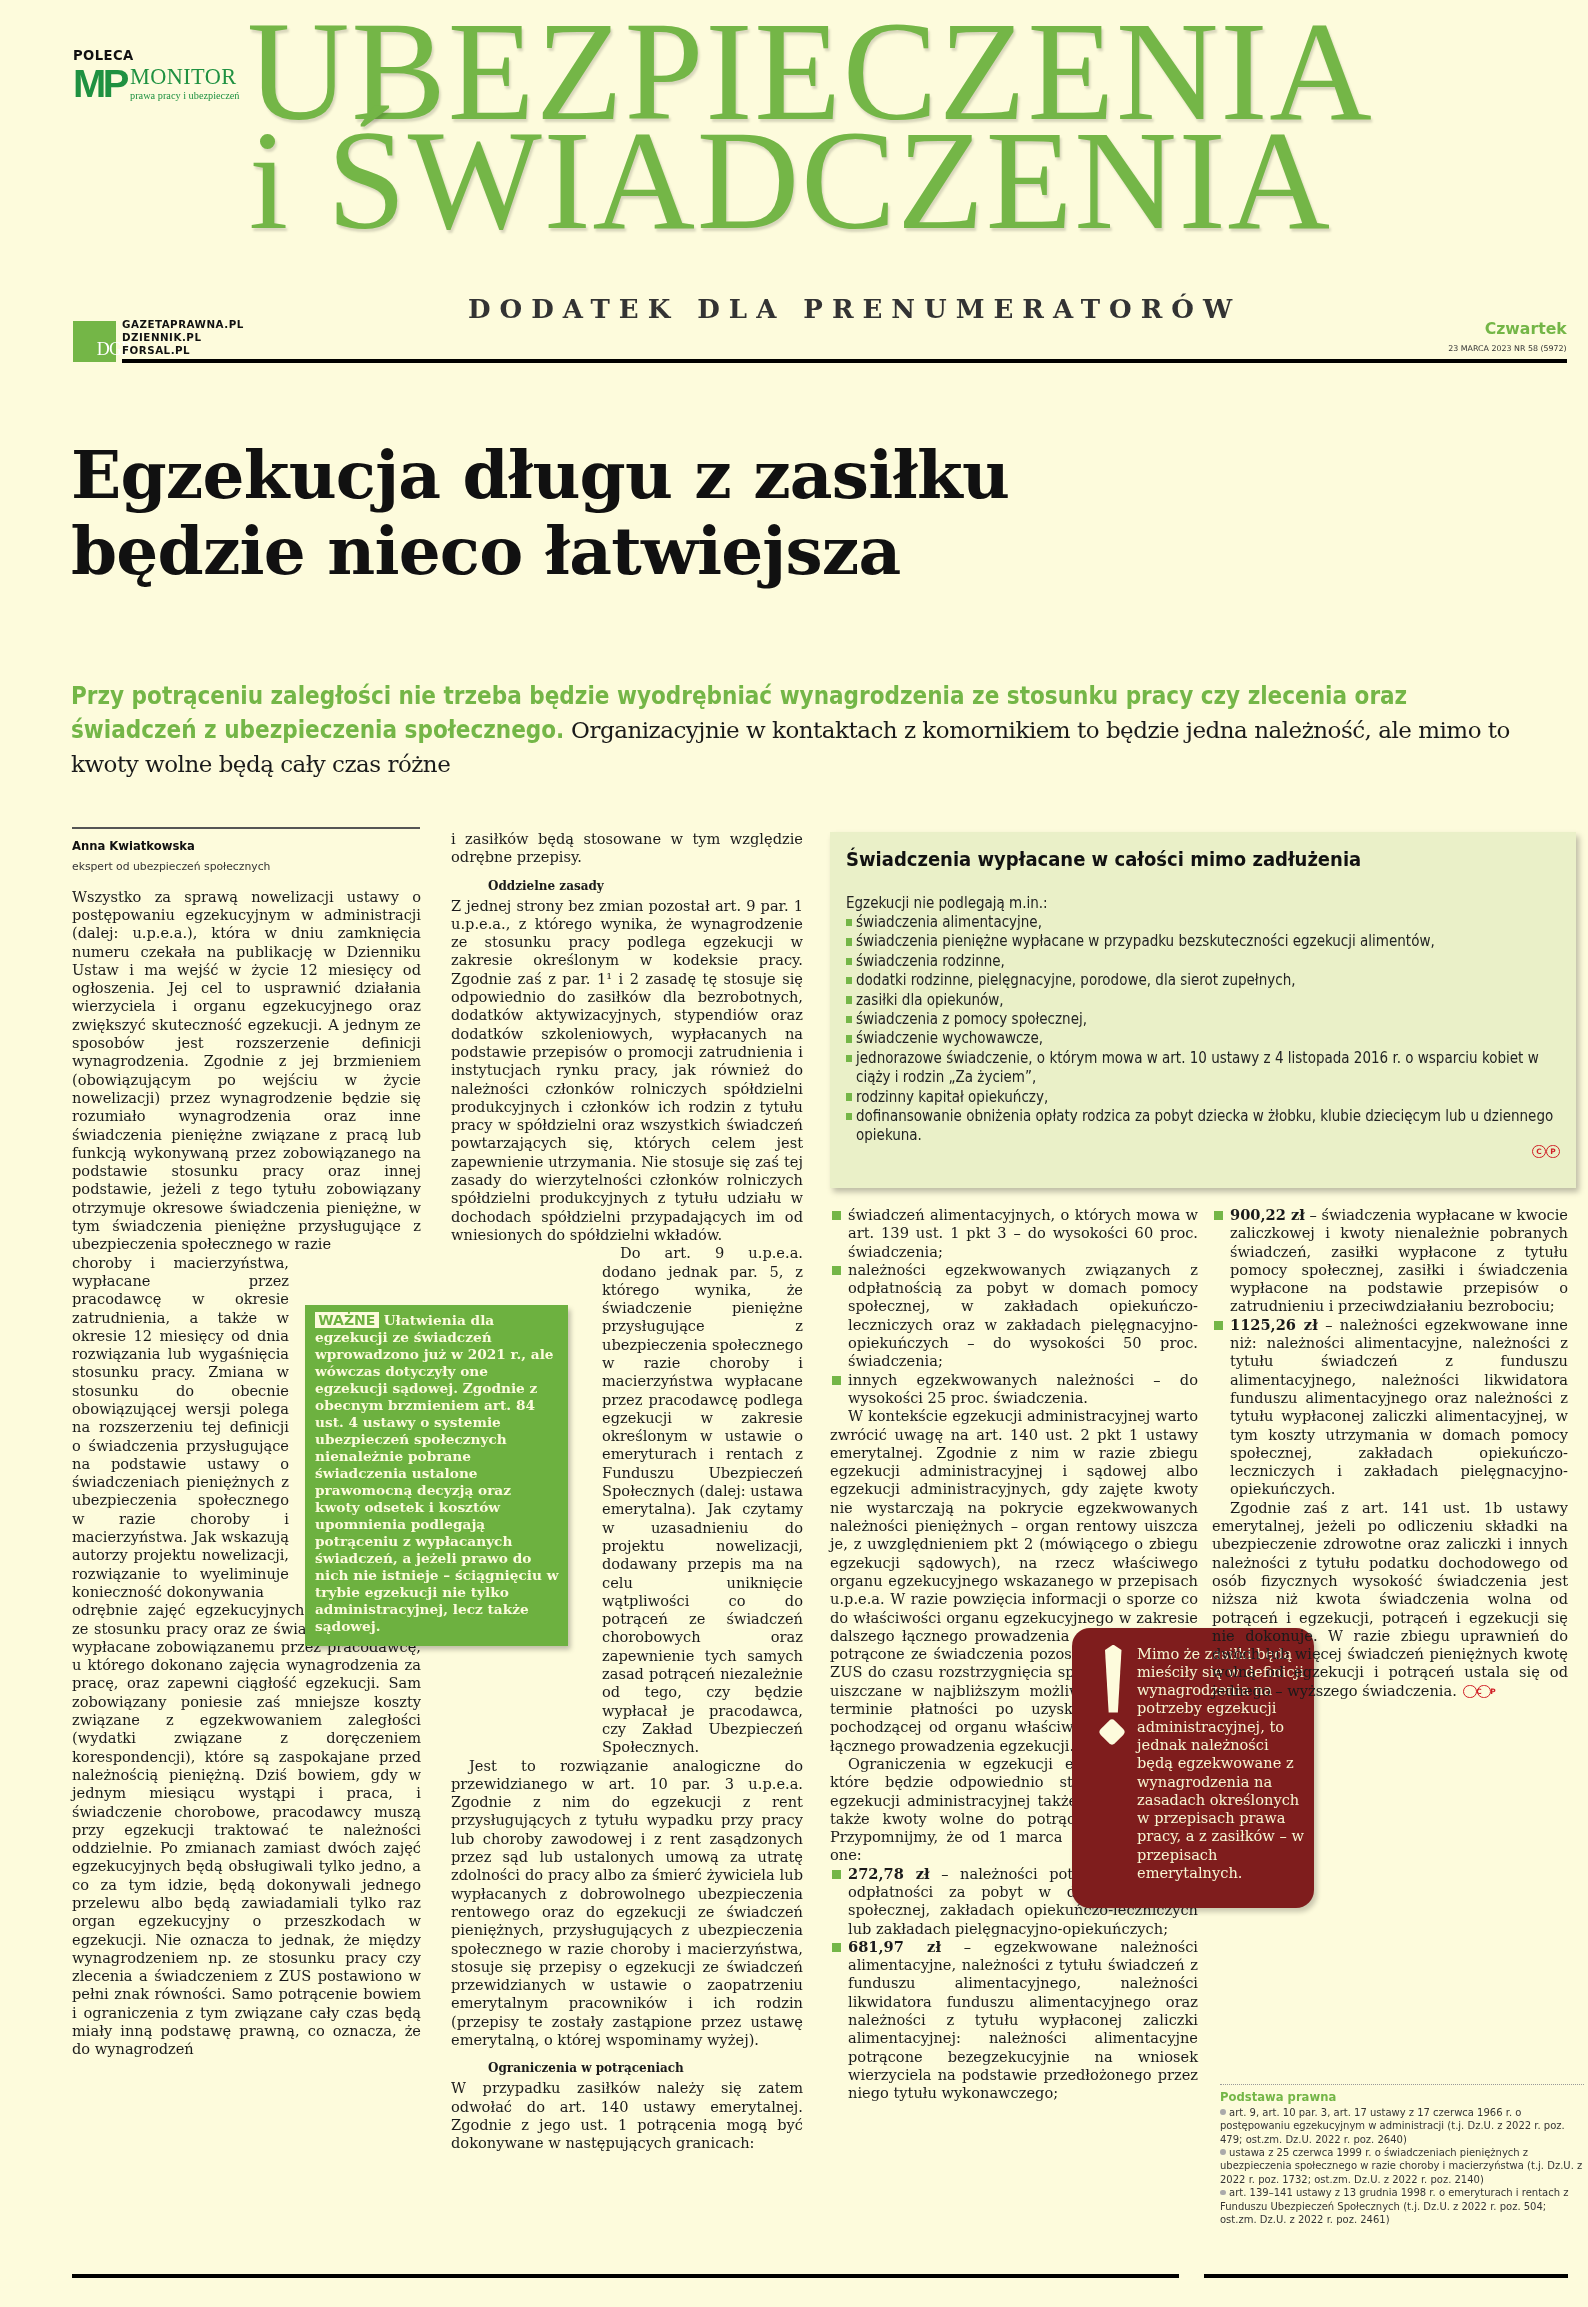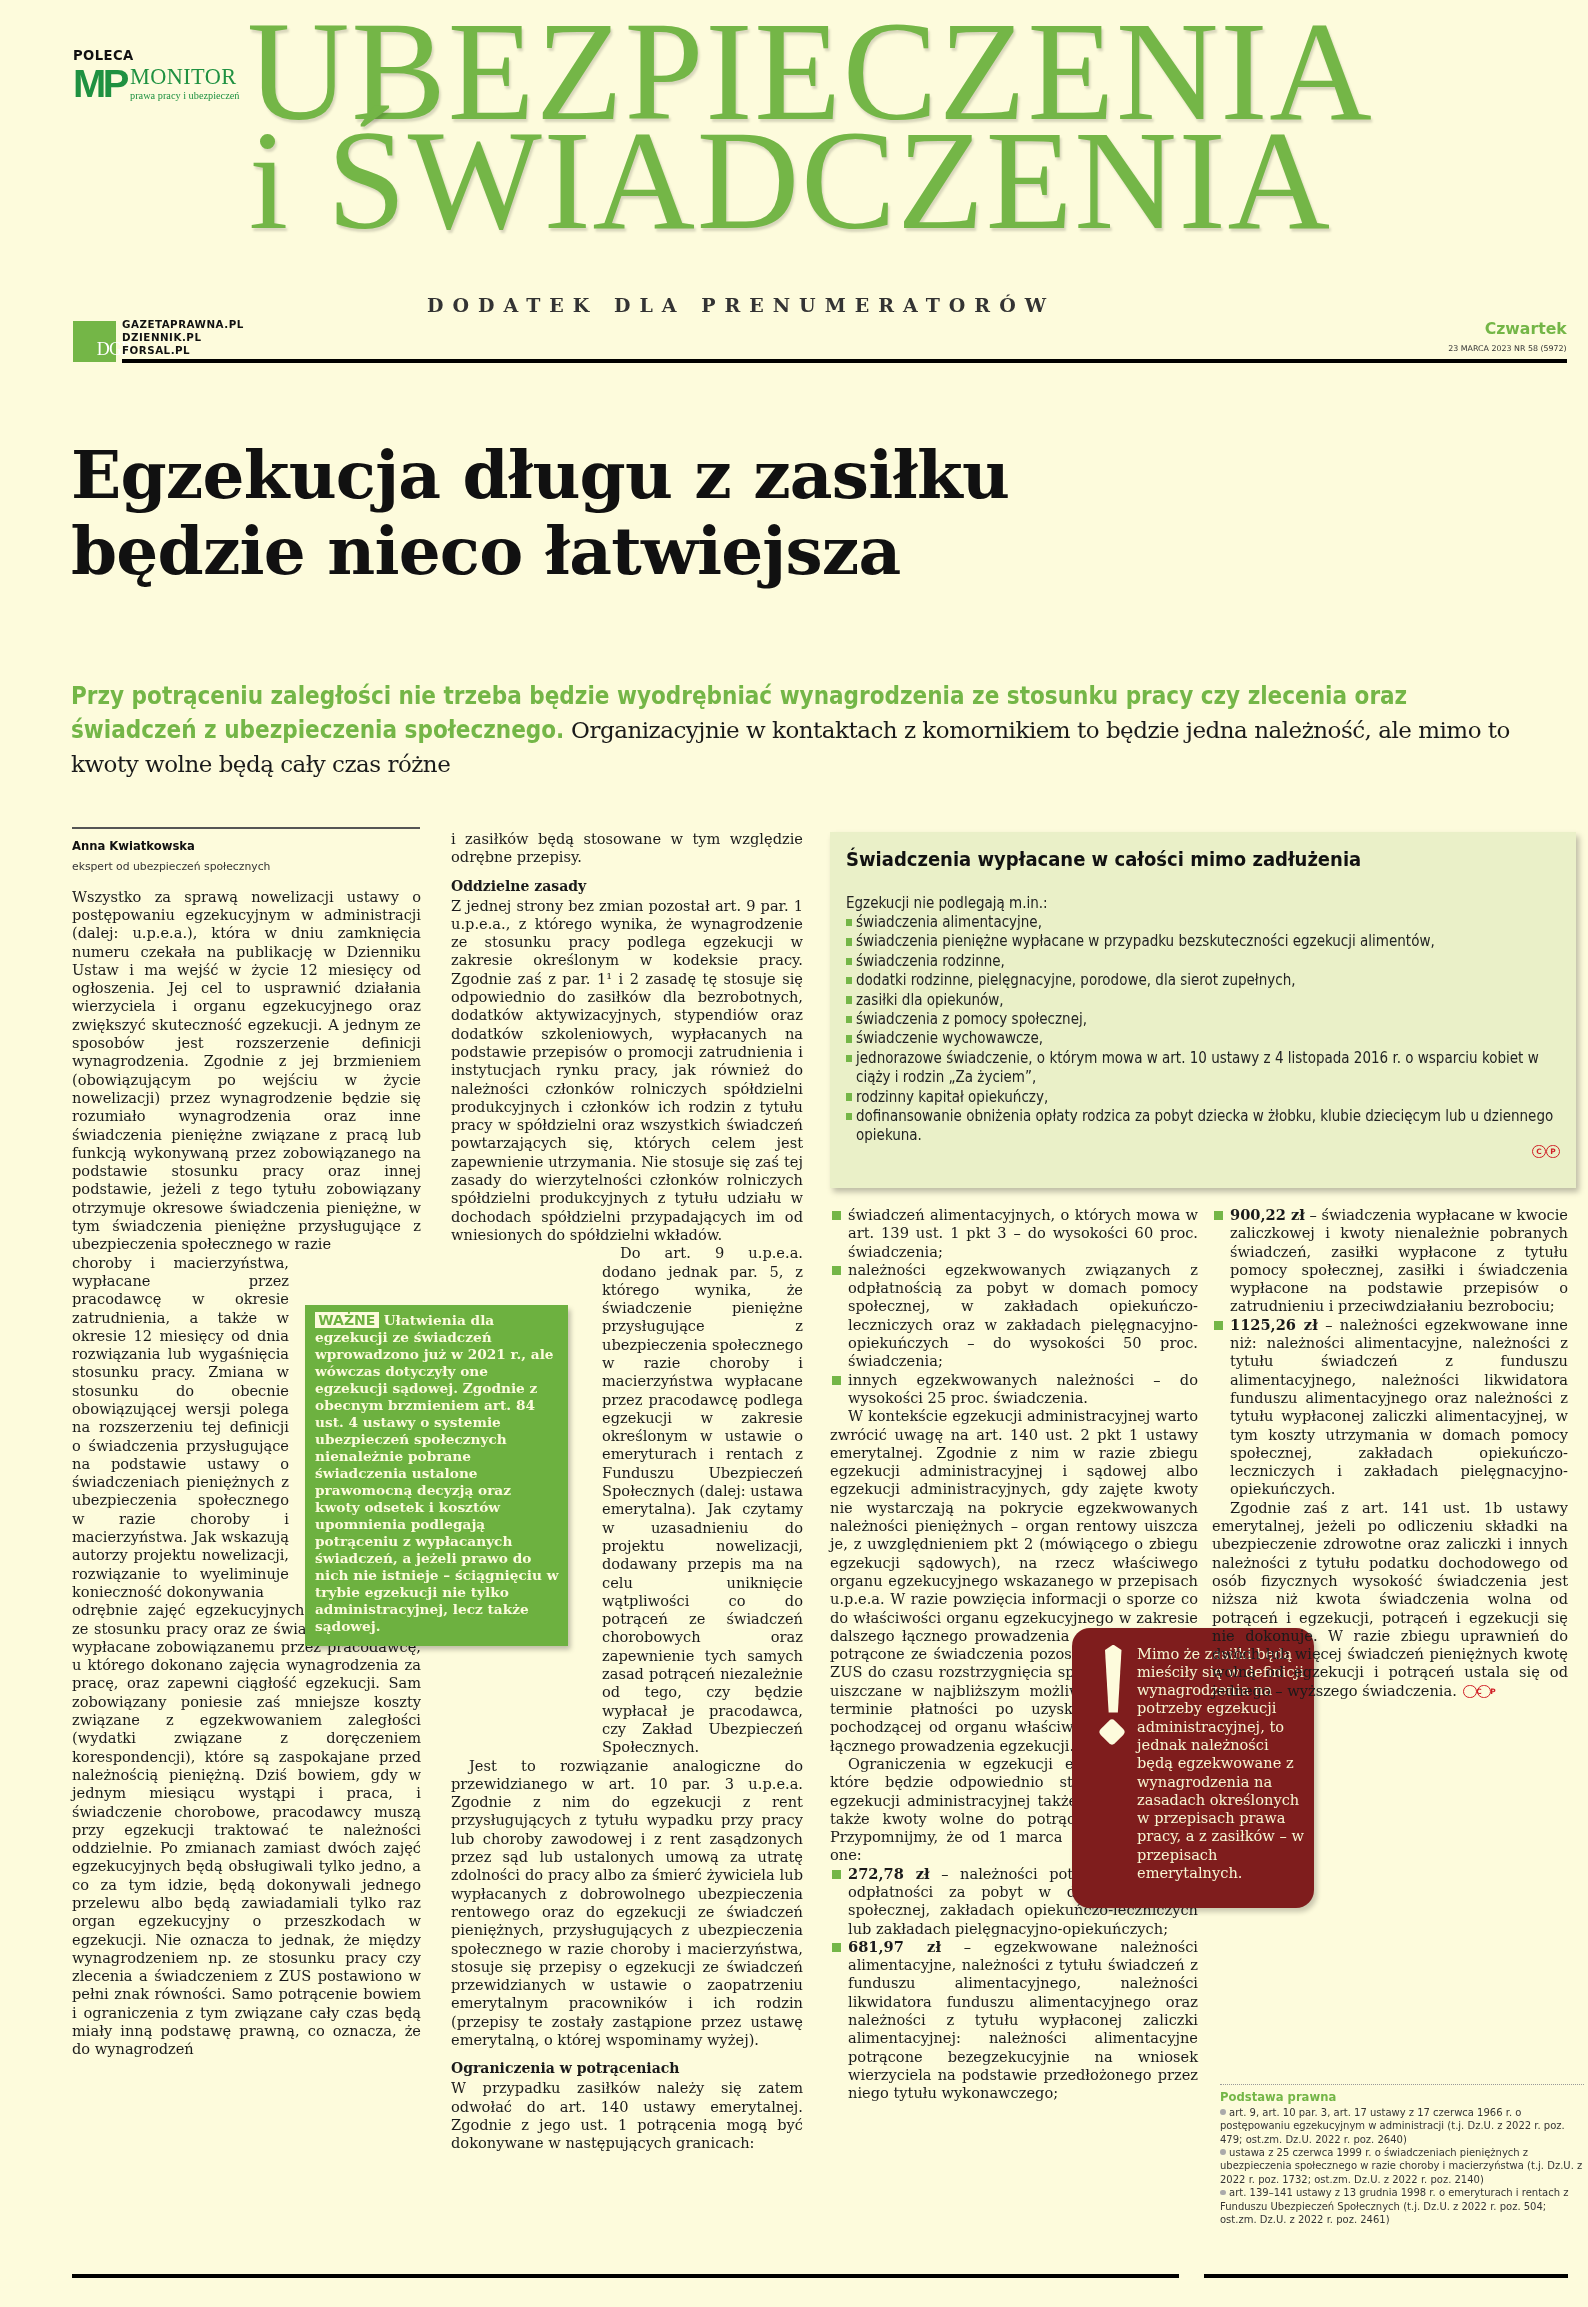--- a/index.html
+++ b/index.html
@@ -9,21 +9,21 @@
   
   .poleca { position: absolute; left: 73px; top: 48px; font-family: "DejaVu Sans", sans-serif; font-weight: bold; font-size: 13.2px; letter-spacing: 0.4px; color: #111; }
   .mp-logo { position: absolute; left: 73px; top: 65px; display: flex; align-items: flex-start; }
   .mp-mark { font-family: "Liberation Sans", sans-serif; font-weight: 900; font-size: 38px; line-height: 38px; color: #1f9141; letter-spacing: -3.3px; transform: scaleX(1.05); transform-origin: left; }
   .mp-text { margin-left: 6.6px; display: flex; flex-direction: column; justify-content: space-between; }
   .mp-name { font-family: "Liberation Serif", serif; font-size: 22.3px; line-height: 23px; color: #1f9141; letter-spacing: 0.4px; }
   .mp-sub { font-family: "Liberation Serif", serif; font-size: 10.3px; color: #1f9141; margin-top: 1.7px; }
 
   .mast-title { position: absolute; left: 247px; top: 16.5px; font-family: "Liberation Serif", serif; color: #74b647; font-size: 142px; line-height: 109px; letter-spacing: 1.7px; text-shadow: 1.7px 2.5px 2.5px rgba(0,0,0,0.15); white-space: nowrap; }
   .mast-title .l2 { display: block; margin-left: 1.7px; }
-  .mast-sub { position: absolute; left: 427px; top: 294px; font-family: "DejaVu Serif", serif; font-weight: bold; font-size: 19px; letter-spacing: 9px; color: #333; }
+  .mast-sub { position: absolute; left: 468px; top: 294px; font-family: "DejaVu Serif", serif; font-weight: bold; font-size: 26px; letter-spacing: 9px; color: #333; }
 
   .dgp-box { position: absolute; left: 73px; top: 321px; width: 43px; height: 41px; background: #74b647; color: #fff; font-family: "Liberation Serif", serif; font-size: 18px; display: flex; align-items: flex-end; justify-content: center; padding-bottom: 2.5px; letter-spacing: -0.8px; padding-left: 38px; }
   .dgp-links { position: absolute; left: 122px; top: 318px; font-family: "DejaVu Sans", sans-serif; font-weight: bold; font-size: 10.3px; line-height: 13.2px; color: #111; letter-spacing: 0.5px; }
   .mast-rule { position: absolute; left: 122px; top: 359px; width: 1445px; height: 4.1px; background: #000; }
   .day { position: absolute; right: 22.3px; top: 319px; font-family: "DejaVu Sans", sans-serif; font-weight: bold; font-size: 15.7px; color: #74b647; }
   .issue { position: absolute; right: 22.3px; top: 344px; font-family: "DejaVu Sans", sans-serif; font-size: 7.9px; color: #333; }
 
   
   .headline { position: absolute; left: 71px; top: 437px; font-family: "DejaVu Serif", serif; font-size: 66px; line-height: 76px; color: #111; letter-spacing: -0.8px; }
   .lead { position: absolute; left: 71px; top: 679px; width: 1440px; font-family: "DejaVu Sans Condensed", "DejaVu Sans", sans-serif; font-size: 24px; line-height: 34px; }
@@ -32,21 +32,21 @@
 
   
   .txt { font-family: "DejaVu Serif", serif; font-size: 14.6px; line-height: 18.3px; color: #1a1a1a; text-align: justify; hyphens: manual; }
   .txt p + p { text-indent: 18px; }
   .col { position: absolute; }
   .col1 { left: 72px; top: 827px; width: 349px; }
   .col1 .rule-top { height: 1.7px; background: #555; margin-bottom: 8.3px; width: 348px; }
   .author { font-family: "DejaVu Sans", sans-serif; font-weight: bold; font-size: 11.6px; color: #111; }
   .author-role { font-family: "DejaVu Sans", sans-serif; font-size: 10.8px; color: #333; margin-bottom: 11.6px; margin-top: 2.5px; }
   .col2 { left: 451px; top: 830px; width: 352px; }
-  .subhead { font-family: "DejaVu Serif", serif; font-weight: bold; font-size: 14px; margin-top: 10px; margin-bottom: 1.7px; }
+  .subhead { font-family: "DejaVu Serif", serif; font-weight: bold; font-size: 12px; margin-top: 10px; margin-bottom: 1.7px; margin-left: 37px; }
   .col4 { left: 830px; top: 1206px; width: 368px; }
   .col5 { left: 1212px; top: 1206px; width: 356px; }
 
   .bullets { list-style: none; }
   .bullets li { position: relative; padding-left: 18px; text-align: justify; }
   .bullets li::before { content: ""; position: absolute; left: 1.7px; top: 5px; width: 9px; height: 9px; background: #74b647; }
   .bullets b { font-weight: bold; }
 
   
   .wazne { position: absolute; left: 305px; top: 1305px; width: 263px; height: 341px; background: #6db140; color: #fdfbdc; font-family: "DejaVu Serif", serif; font-weight: bold; font-size: 13.7px; line-height: 17px; padding: 6.6px 8.3px 6.6px 10px; box-shadow: 3.3px 4.1px 5px rgba(0,0,0,0.25); }

